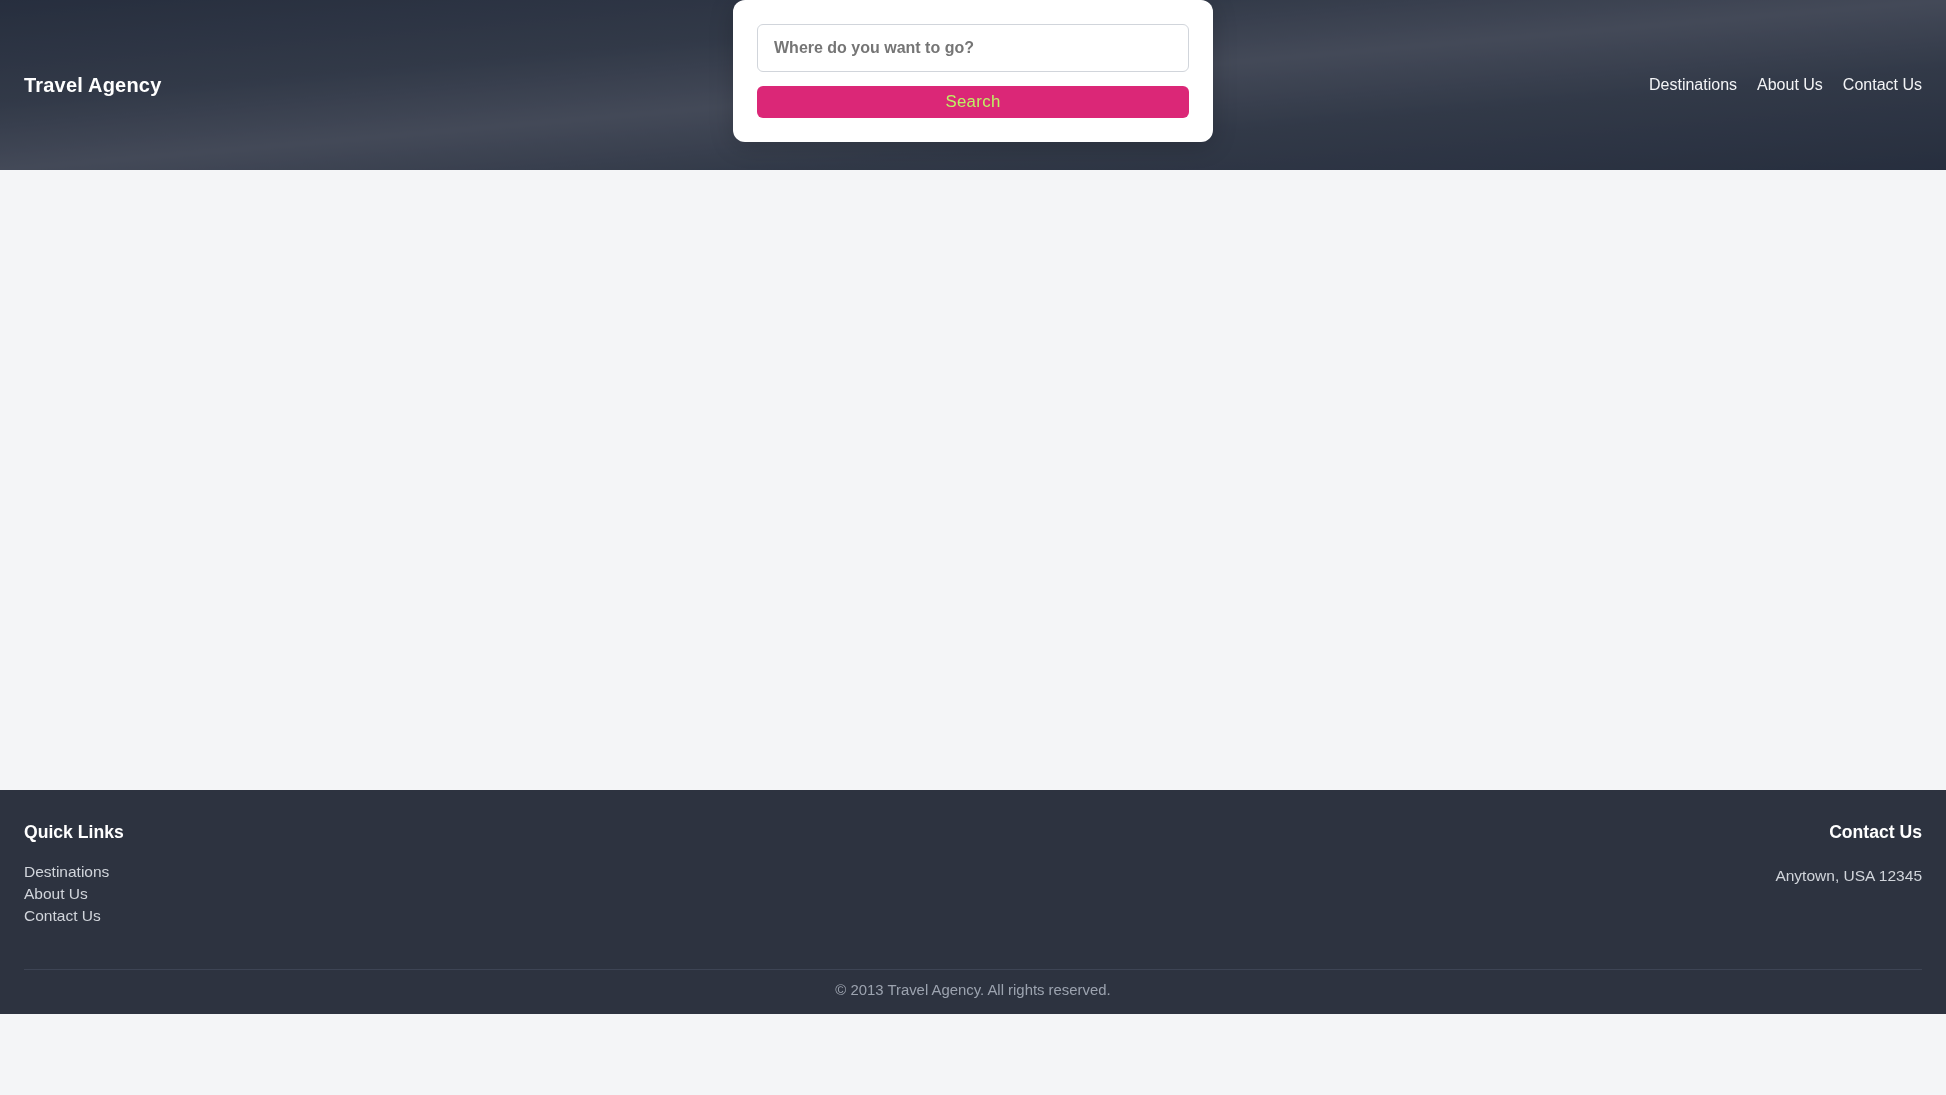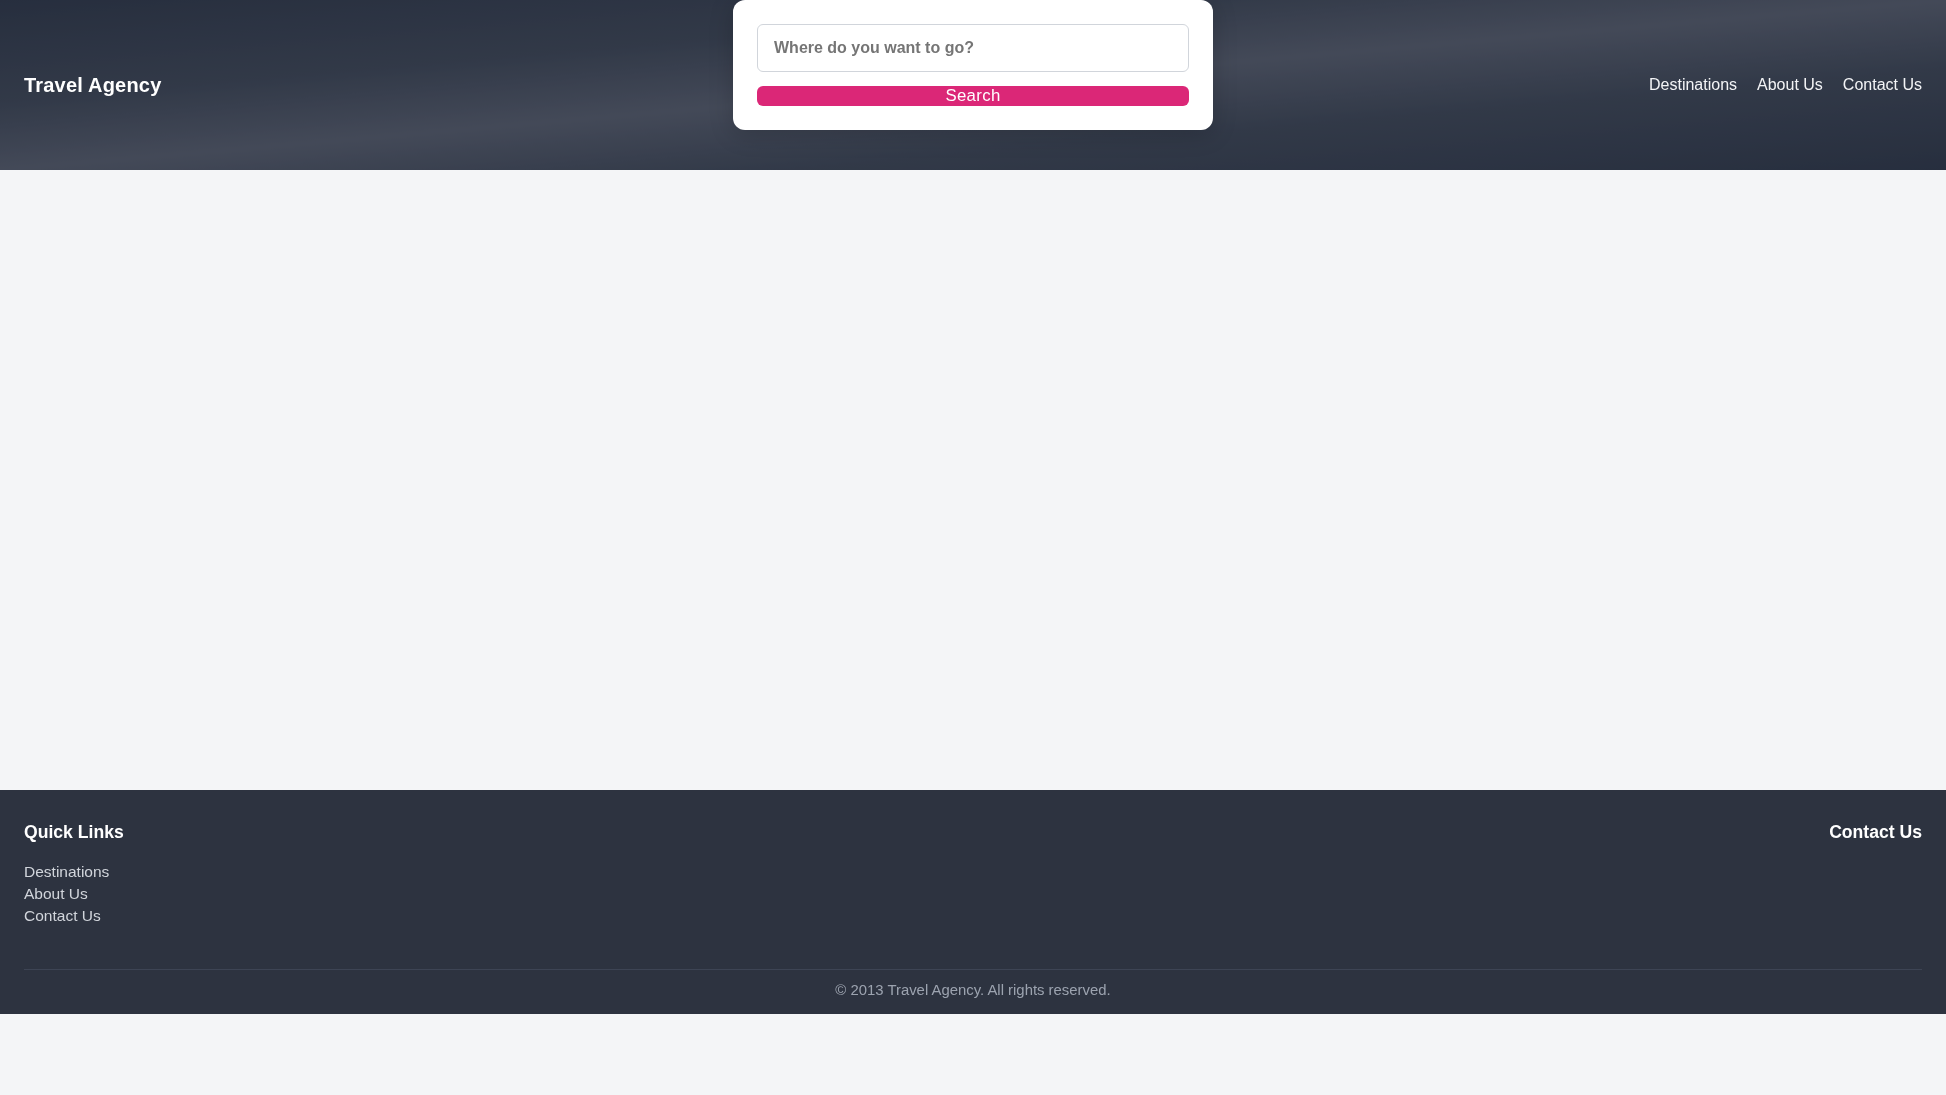--- a/index.html
+++ b/index.html
@@ -96,23 +96,23 @@
       border-radius: 6px;
       font-size: 1rem;
       color: #9ca3af;
       outline: none;
       margin-bottom: 14px;
       font-weight: bold;
     }
 
     .search-btn {
       width: 100%;
-      padding: 0;
+      padding: 6px;
       background: #db2777;
-      color: #ffffff;
+      color: #bef264;
       border: none;
       border-radius: 6px;
       font-size: 1.05rem;
       cursor: pointer;
       font-weight: 500;
       letter-spacing: 0.02em;
     }
 
     
     .footer {
@@ -222,19 +222,20 @@
         <li>
           <a href="#">Contact Us</a>
         </li>
       </ul>
     </div>
 
     <div class="footer-col"></div>
 
     <div class="footer-col footer-contact">
       <h3 class="footer-heading">Contact Us</h3>
+      <p>Anytown, USA 12345</p>
     </div>
   </div>
 
   <div class="footer-bottom">
     <span>© 2013 Travel Agency. All rights reserved.</span>
   </div>
 </footer>
 
 </body></html>

